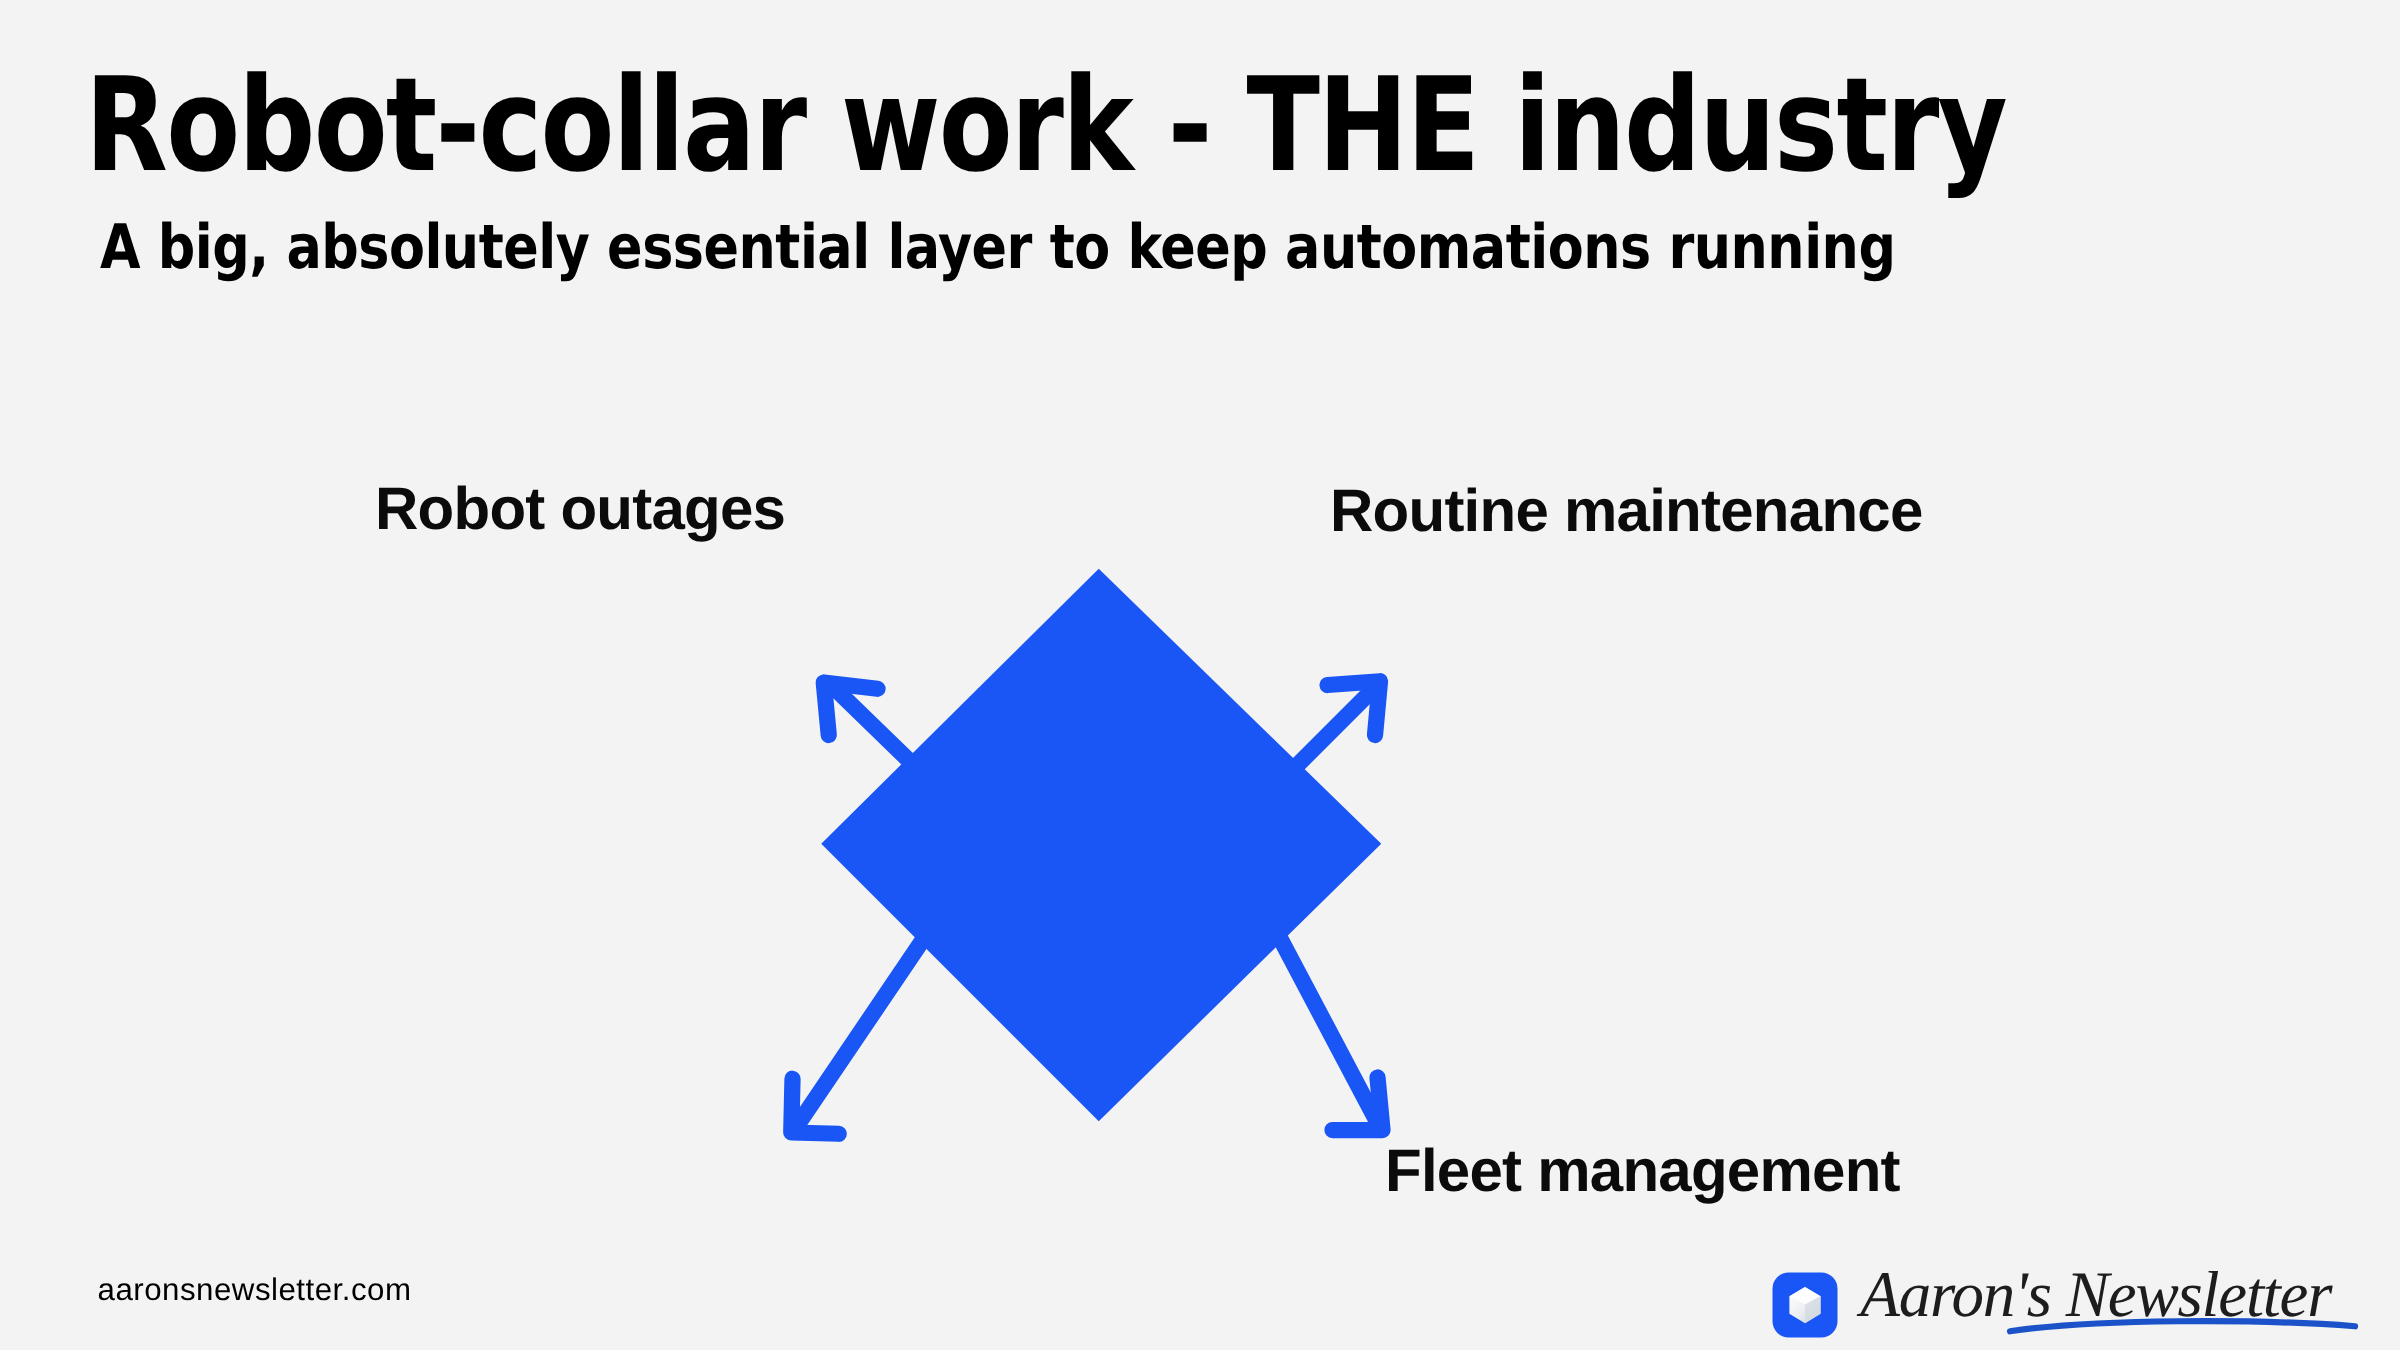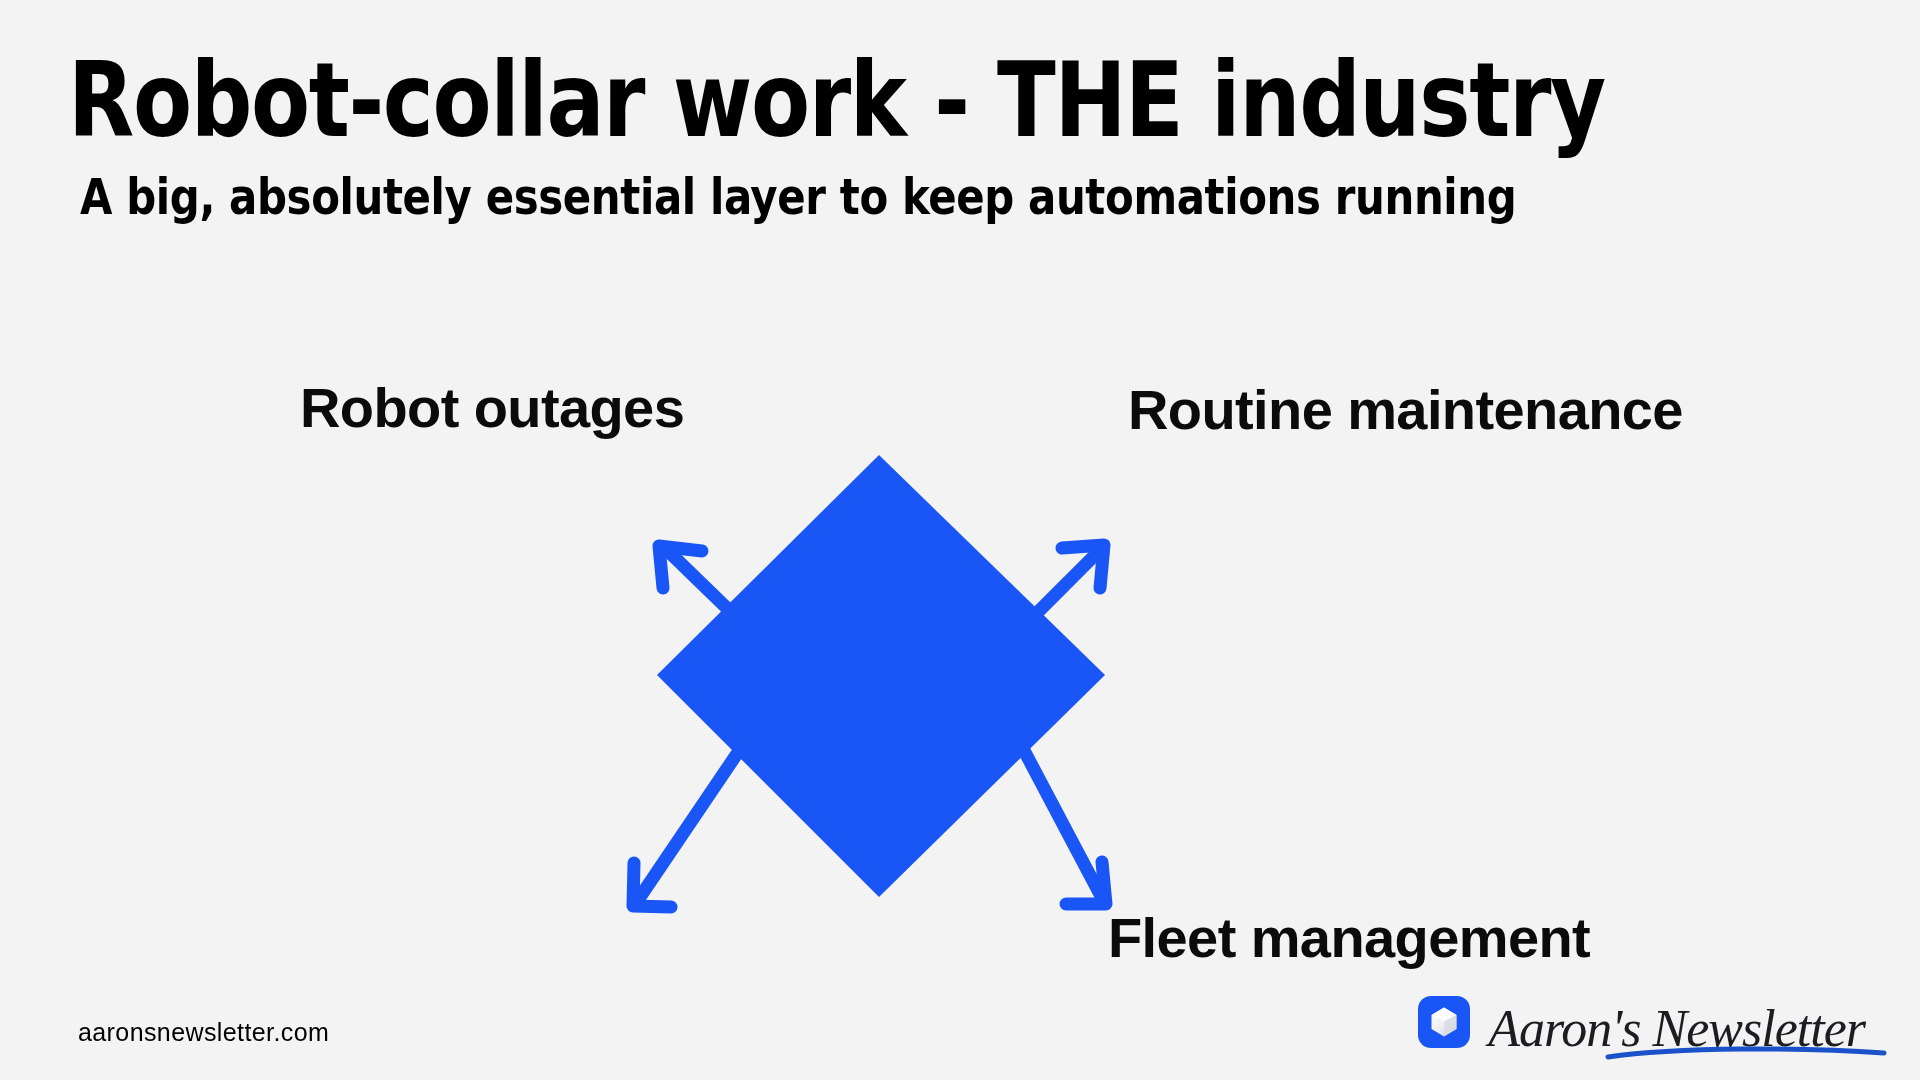--- a/index.html
+++ b/index.html
@@ -75,29 +75,29 @@
     position: absolute;
     left: 0;
     top: 0;
     display: block;
   }
 
   .node-label {
     position: absolute;
     font-family: "Liberation Sans", sans-serif;
     font-weight: bold;
-    font-size: 56px;
+    font-size: 48px;
     line-height: 48px;
     color: #0b0b0b;
     white-space: nowrap;
     letter-spacing: -0.6px;
   }
 
   #label-tl { left: 300px; top: 84px; }
-  #label-tr { left: 1128px; top: 86px; }
+  #label-tr { left: 1064px; top: 86px; }
   #label-bl { left: 290px; top: 605px; }
   #label-br { left: 1108px; top: 614px; }
 
   #center-label {
     position: absolute;
     left: 660px;
     top: 288px;
     width: 380px;
     text-align: center;
     font-family: "Liberation Sans", sans-serif;
@@ -129,21 +129,21 @@
     color: #000000;
     white-space: nowrap;
   }
 
   #brand {
     position: absolute;
     right: 55px;
     top: 6px;
     height: 74px;
     display: flex;
-    align-items: flex-start;
+    align-items: flex-end;
     gap: 18px;
   }
 
   #brand-mark {
     width: 52px;
     height: 52px;
     flex: 0 0 52px;
     border-radius: 13px;
     background: #1a55f5;
     display: flex;

